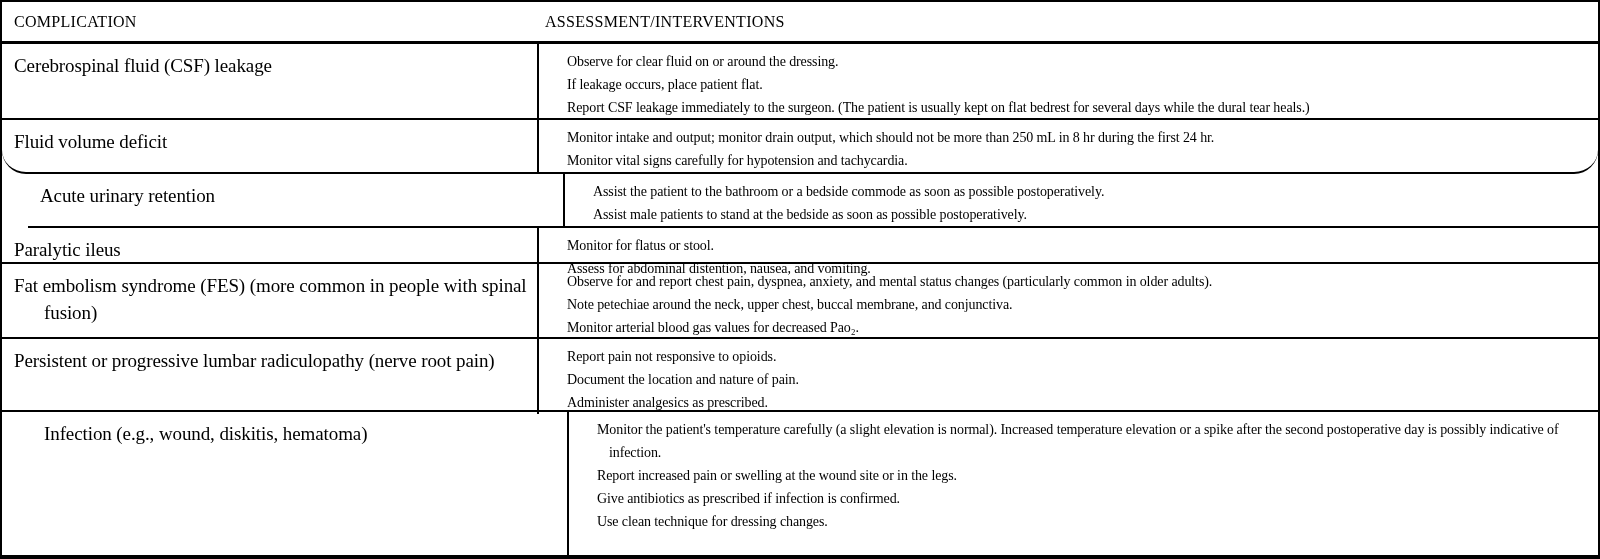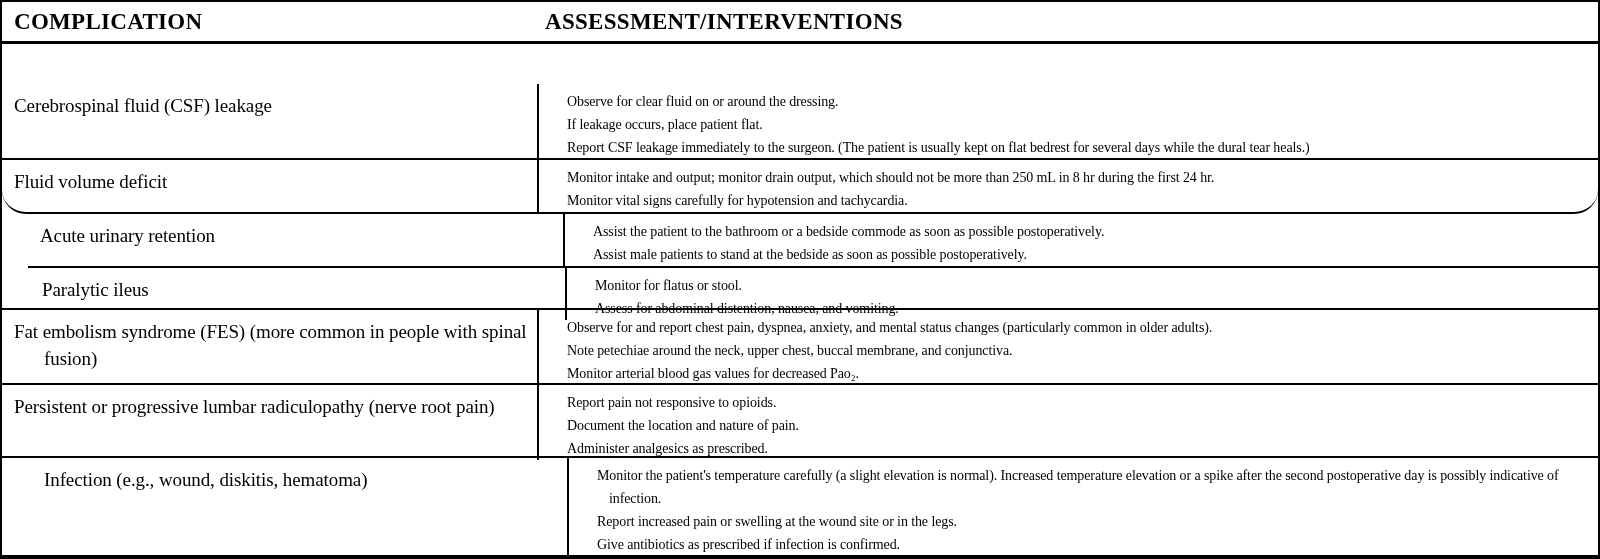--- a/index.html
+++ b/index.html
@@ -27,22 +27,22 @@
   }
   .hdr-row {
     height: 42px;
     border-bottom: 3px solid #000;
     display: grid;
     grid-template-columns: 537px 1fr;
     align-items: center;
     flex: 0 0 auto;
   }
   .hdr-cell {
-    font-weight: bold;
-    font-size: 23px;
+    font-weight: normal;
+    font-size: 16px;
     letter-spacing: 0.3px;
     white-space: nowrap;
   }
   .hdr-cell.c1 { padding-left: 12px; }
   .hdr-cell.c2 { padding-left: 6px; }
   .row {
     display: grid;
     grid-template-columns: 537px 1fr;
     border-bottom: 2px solid #000;
     flex: 0 0 auto;
@@ -60,24 +60,24 @@
     padding: 6px 10px 0 28px;
     font-size: 14px;
     line-height: 23px;
     letter-spacing: -0.1px;
   }
   .cell-int p {
     padding-left: 12px;
     text-indent: -12px;
   }
   
-  .r0 { height: 76px; margin-top: 40px; }
+  .r0 { height: 76px; }
   .r1 { height: 54px; border-radius: 24px; }
   .r2 { height: 54px; margin-left: 26px; }
-  .r3 { height: 42px; padding-left: 28px; }
+  .r3 { height: 36px; }
   .r4 { height: 75px; font-family: Liberation Serif, serif; }
   .r5 { height: 73px; }
 </style>
 </head>
 <body>
 
 <div class="page">
   <div class="tbl">
 
     <div class="hdr-row">

